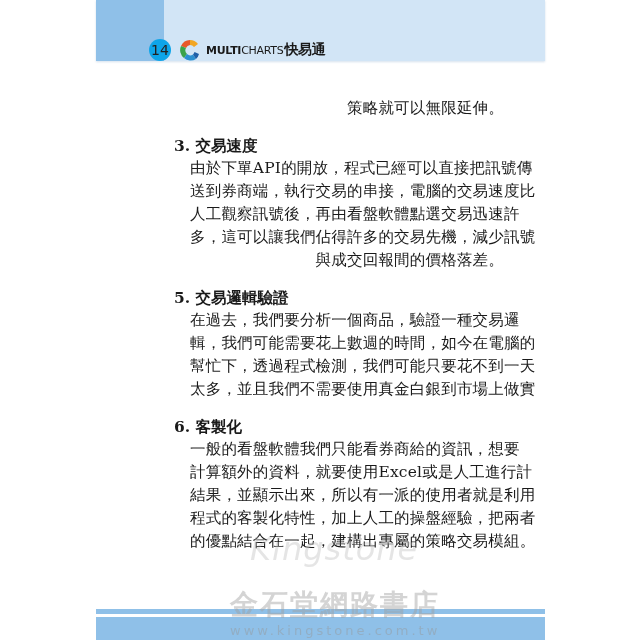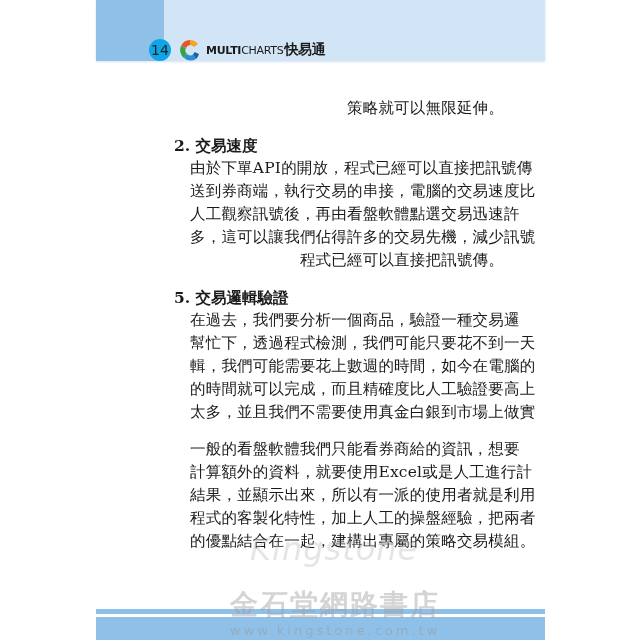--- a/index.html
+++ b/index.html
@@ -93,36 +93,36 @@
     <path d="M6 20 A10 10 0 0 0 18 21 L15 16.5 A5 5 0 0 1 9 16 Z" fill="#2a8fd0"></path>
     <path d="M18 21 A10 10 0 0 0 21 16 L16.5 14 A5 5 0 0 1 15 16.5 Z" fill="#1e5fa8"></path>
   </svg>
   <span class="logo-text"><b>MULTI</b><span class="thin">CHARTS</span><span class="cn">快易通</span></span>
 </div>
 
 <div class="content">
   <div class="line body-line">策略就可以無限延伸。</div>
   <div class="gap"></div>
 
-  <div class="heading">2. 交易速度</div>
+  <div class="heading">3. 交易速度</div>
   <div class="line body-line">由於下單API的開放，程式已經可以直接把訊號傳</div>
   <div class="line body-line">送到券商端，執行交易的串接，電腦的交易速度比</div>
   <div class="line body-line">人工觀察訊號後，再由看盤軟體點選交易迅速許</div>
   <div class="line body-line">多，這可以讓我們佔得許多的交易先機，減少訊號</div>
-  <div class="line body-line">程式已經可以直接把訊號傳。</div>
+  <div class="line body-line">與成交回報間的價格落差。</div>
   <div class="gap"></div>
 
   <div class="heading">5. 交易邏輯驗證</div>
   <div class="line body-line">在過去，我們要分析一個商品，驗證一種交易邏</div>
+  <div class="line body-line">輯，我們可能需要花上數週的時間，如今在電腦的</div>
   <div class="line body-line">幫忙下，透過程式檢測，我們可能只要花不到一天</div>
-  <div class="line body-line">輯，我們可能需要花上數週的時間，如今在電腦的</div>
-  <div class="line body-line">的時間就可以完成，而且精確度比人工驗證要高上</div>
   <div class="line body-line">太多，並且我們不需要使用真金白銀到市場上做實</div>
   <div class="gap"></div>
 
+  <div class="heading">6. 客製化</div>
   <div class="line body-line">一般的看盤軟體我們只能看券商給的資訊，想要</div>
   <div class="line body-line">計算額外的資料，就要使用Excel或是人工進行計</div>
   <div class="line body-line">結果，並顯示出來，所以有一派的使用者就是利用</div>
   <div class="line body-line">程式的客製化特性，加上人工的操盤經驗，把兩者</div>
   <div class="line body-line">的優點結合在一起，建構出專屬的策略交易模組。</div>
 </div>
 
 <div class="footer-band">
   <div class="stripe"></div>
 </div>

